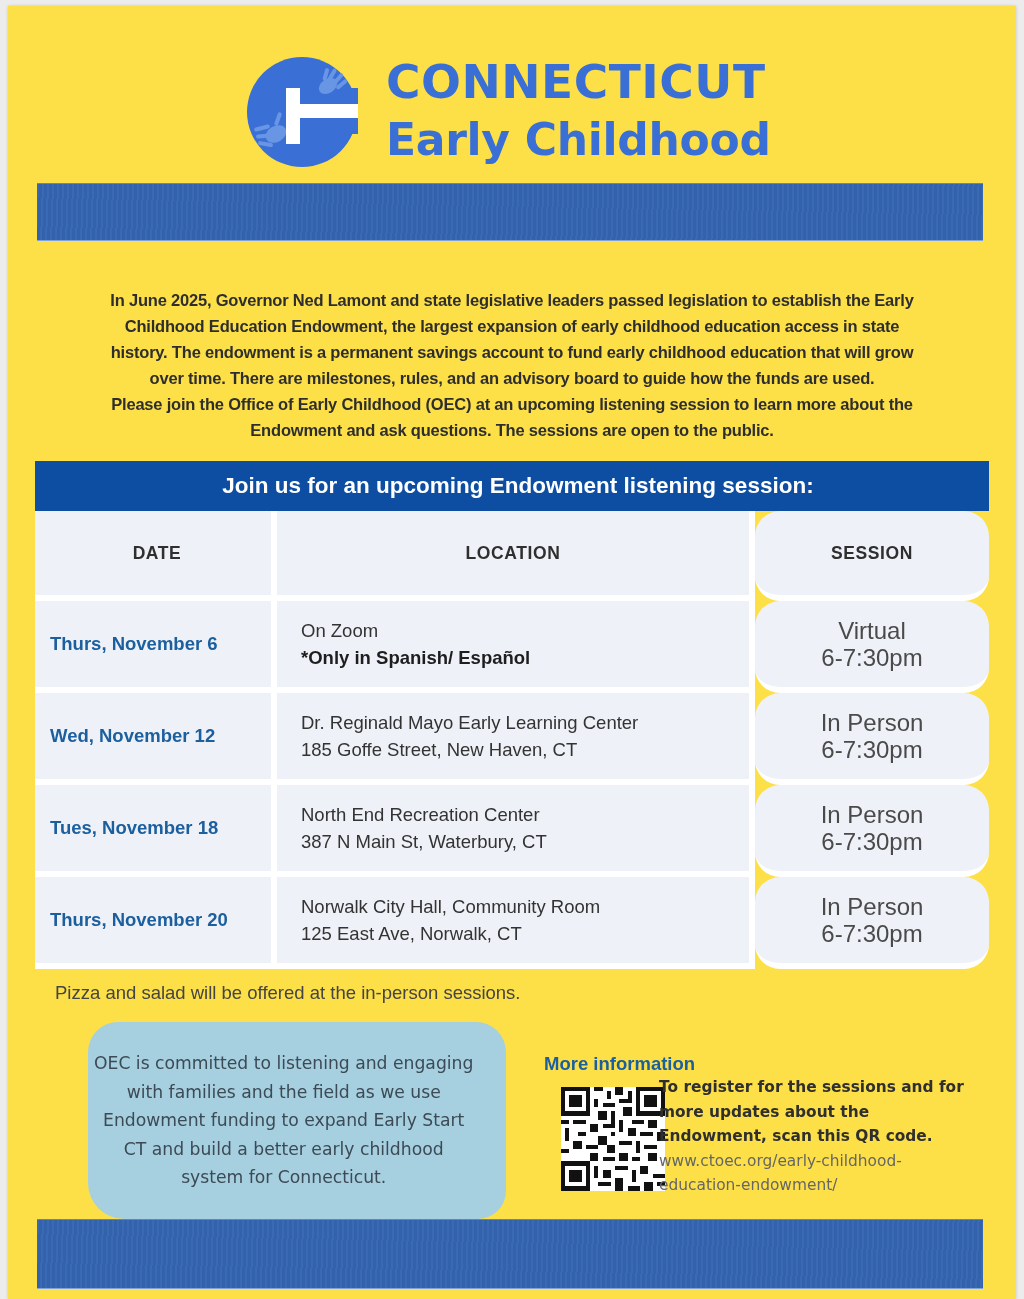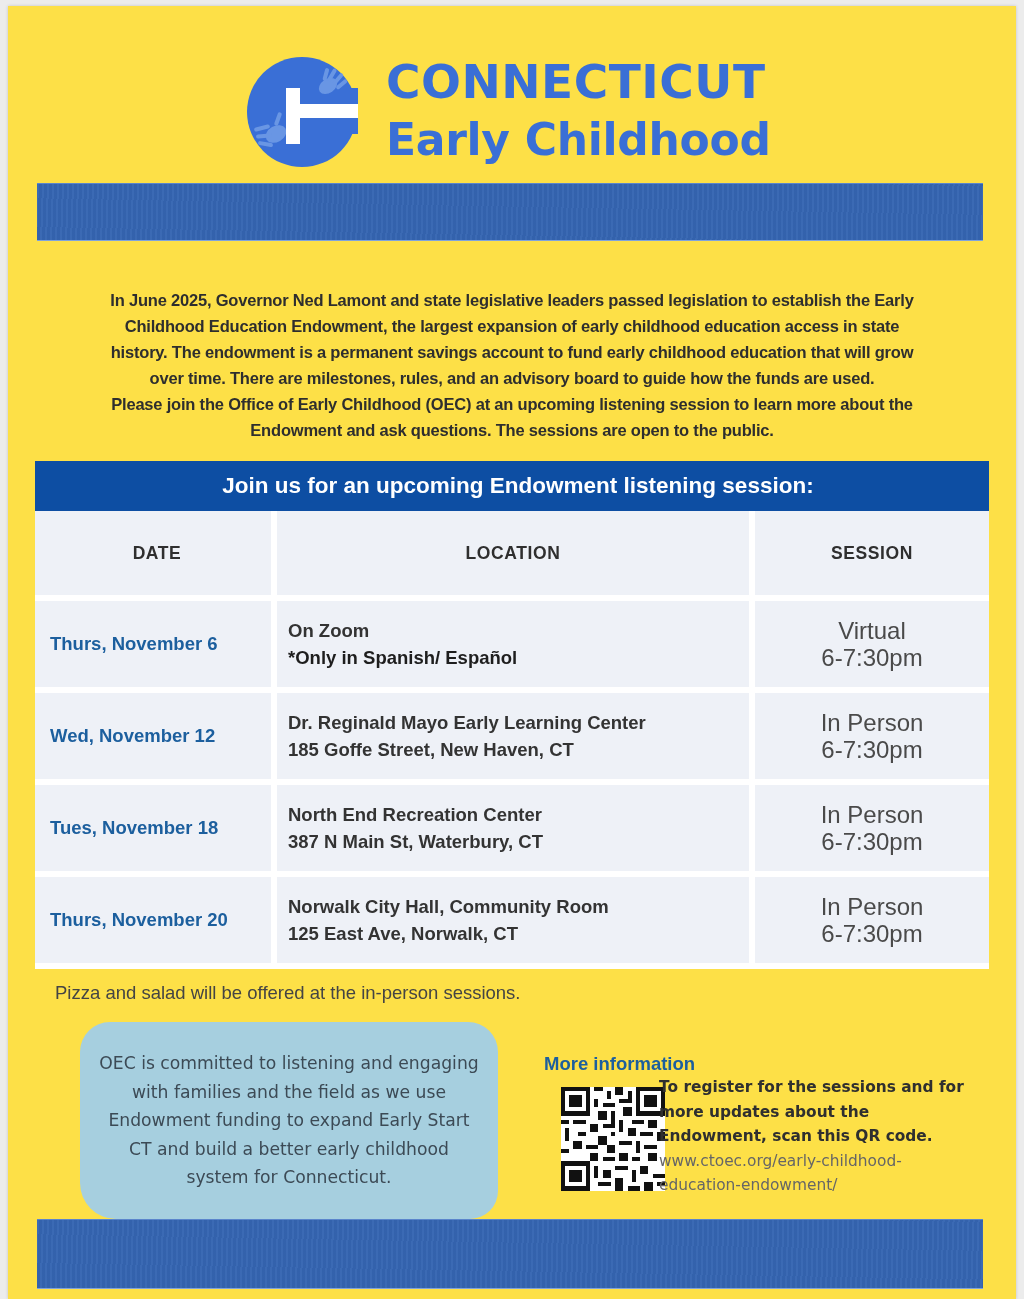--- a/index.html
+++ b/index.html
@@ -25,37 +25,37 @@
     .intro { position: absolute; left: 50px; top: 257px; width: 908px; text-align: center;
       font-family: "Liberation Sans", sans-serif; font-weight: bold; font-size: 16.5px; line-height: 26px;
       color: #2e2e2e; letter-spacing: -0.2px; margin-top: 24px; }
 
     .banner { position: absolute; left: 27px; top: 455px; width: 954px; height: 50px; background: #0d4ea3;
       color: #ffffff; text-align: center; font-family: "Liberation Sans", sans-serif; font-weight: bold; font-size: 22.5px; line-height: 50px; padding-left: 12px; }
 
     .table { position: absolute; left: 27px; top: 505px; width: 954px; }
     .row { display: flex; }
     .cell { background: #eef1f7; border-right: 6px solid #ffffff; border-bottom: 6px solid #ffffff; display: flex; align-items: center; }
-    .cell:last-child { border-right: none; }
+    .cell:last-child { border-right: none; border-radius: 25px; }
     .c-date { width: 242px; padding-left: 15px; }
-    .c-loc { width: 478px; padding-left: 11px; font-weight: bold; }
+    .c-loc { width: 478px; padding-left: 24px; }
     .c-ses { width: 234px; justify-content: center; text-align: center; }
     .hdr .cell { height: 90px; font-family: "Liberation Sans", sans-serif; font-weight: bold; font-size: 17.5px; color: #2f2f2f; letter-spacing: 0.6px; }
     .hdr .c-date { justify-content: center; padding-left: 8px; }
     .hdr .c-loc { justify-content: center; padding-left: 0; }
     .data .cell { height: 92px; }
     .date-txt { color: #1c5f9e; font-family: "Liberation Sans", sans-serif; font-weight: bold; font-size: 18.5px; }
     .loc-txt { font-family: "Liberation Sans", sans-serif; font-size: 18.5px; color: #333; line-height: 27px; }
     .loc-txt b { color: #1e1e1e; }
     .ses-txt { font-family: "Liberation Sans", sans-serif; font-size: 24px; color: #4a4a4a; line-height: 27px; }
 
     .note { position: absolute; left: 47px; top: 976px; font-family: "Liberation Sans", sans-serif; font-size: 18.5px; color: #444; }
 
-    .callout { position: absolute; left: 72px; top: 1016px; width: 418px; height: 197px; background: #a6cfdf;
-      border-radius: 30px 30px 28px 36px; display: flex; align-items: center; justify-content: center; text-align: center;
+    .callout { position: absolute; left: 80px; top: 1016px; width: 418px; height: 197px; background: #a6cfdf;
+      border-radius: 30px 30px 28px 36px; display: flex; align-items: center; justify-content: flex-start; text-align: center;
       font-family: "DejaVu Sans", sans-serif; font-size: 17.2px; line-height: 28.5px; color: #3c4a55; padding: 0 6px; }
 
     .more-title { position: absolute; left: 536px; top: 1047px; font-family: "Liberation Sans", sans-serif; font-weight: bold; font-size: 18.5px; color: #1c5f9e; }
     .qr { position: absolute; left: 553px; top: 1080px; width: 104px; height: 105px; }
     .more-text { position: absolute; left: 651px; top: 1069px; width: 310px; font-family: "DejaVu Sans", sans-serif; font-size: 15.4px; line-height: 24.5px; }
     .more-text .b { font-weight: bold; color: #2f2f2f; display: block; }
     .more-text .url { color: #666; display: block; }
   </style>
 </head>
 <body>

